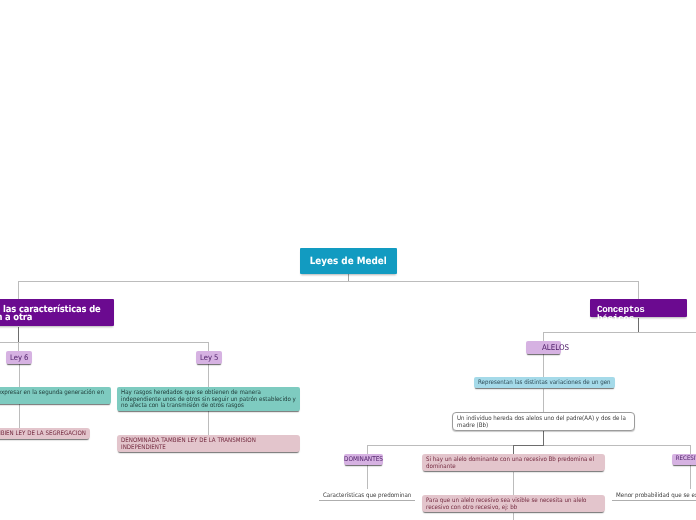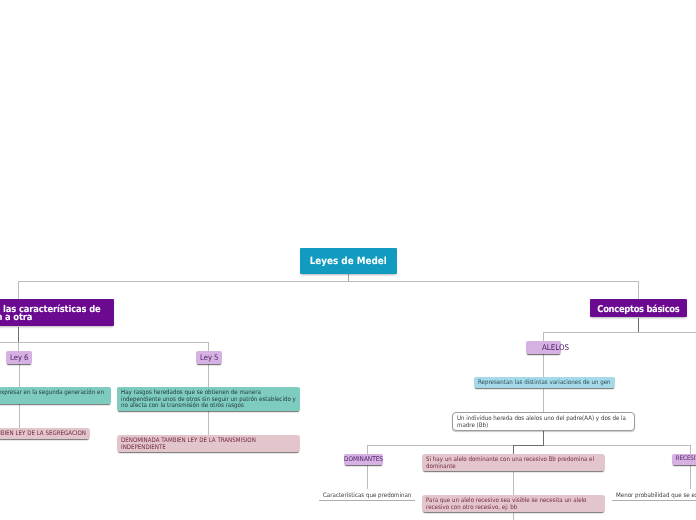--- a/index.html
+++ b/index.html
@@ -81,21 +81,21 @@
   <div class="ln v" style="left:513px;top:512.7px;height:8px;"></div>
 
   <div class="node pill root" style="left:300px;top:247.5px;width:96.5px;height:26px;font-size:9.8px;line-height:11px;">
     <span>Leyes de Medel</span>
   </div>
 
   <div class="node pill branch" style="left:-76px;top:299.4px;width:190px;height:26.9px;font-size:9.3px;letter-spacing:-0.13px;line-height:8.2px;padding:7.1px 7px 3.4px;justify-content:flex-start;text-align:left;align-items:flex-start;">
     <span>Transmisión de las características de una generación a otra</span>
   </div>
 
-  <div class="node pill branch" style="left:589.8px;top:299.3px;width:96.8px;height:18.2px;font-size:9.3px;letter-spacing:-0.3px;line-height:8.2px;padding:7.4px 7px 2.6px;align-items:flex-start;">
+  <div class="node pill branch" style="left:589.8px;top:299.3px;width:96.8px;height:18.2px;font-size:9.3px;letter-spacing:-0.3px;line-height:8.2px;padding:7.4px 7px 2.6px;align-items:flex-start;font-family:Liberation Mono, monospace;">
     <span>Conceptos básicos</span>
   </div>
 
   <div class="node lilac body" style="left:5.8px;top:350.7px;width:26px;height:13px;padding:0 4px;font-size:7.6px;line-height:13px;white-space:nowrap;">
     <span>Ley 6</span>
   </div>
 
   <div class="node lilac body" style="left:195.8px;top:350.7px;width:26px;height:13px;padding:0 4px;font-size:7.6px;line-height:13px;white-space:nowrap;">
     <span>Ley 5</span>
   </div>

